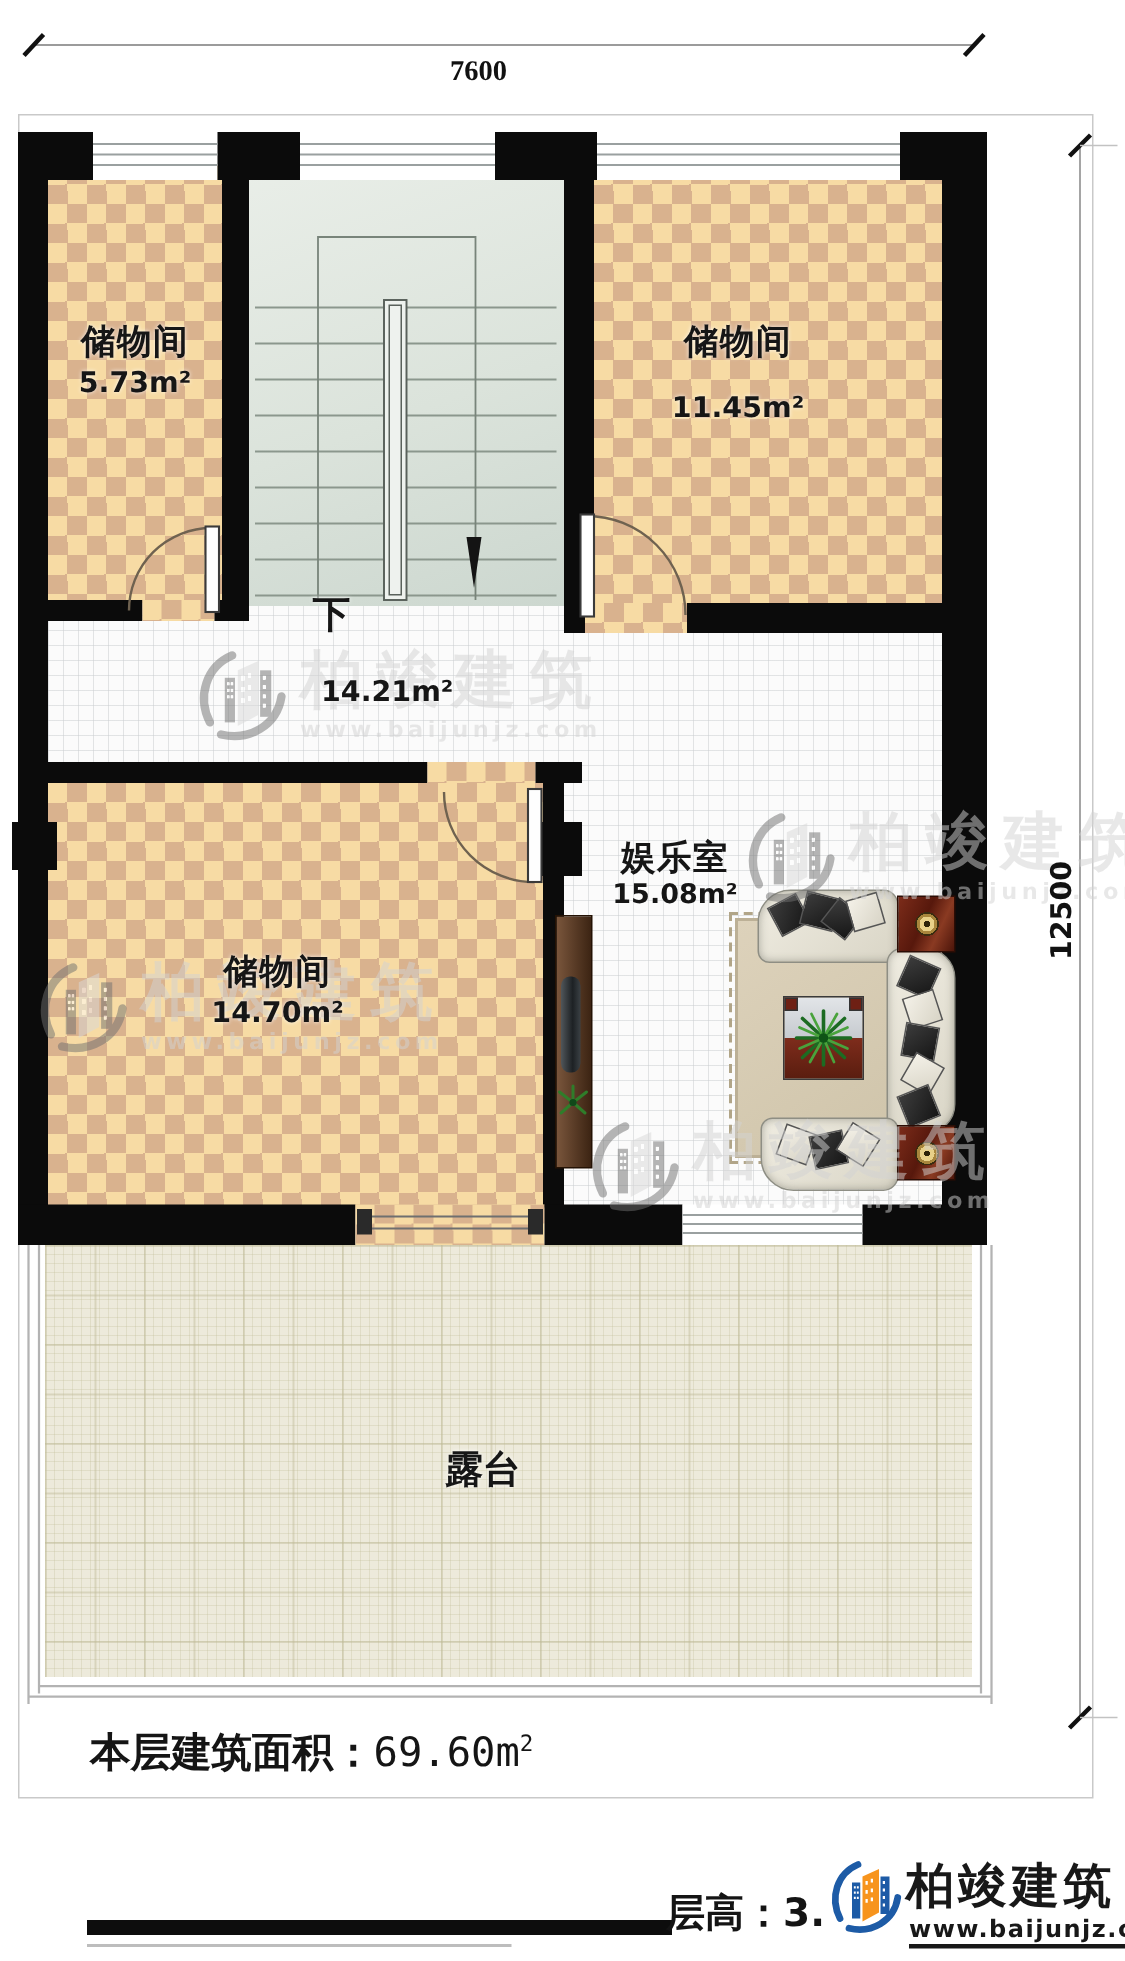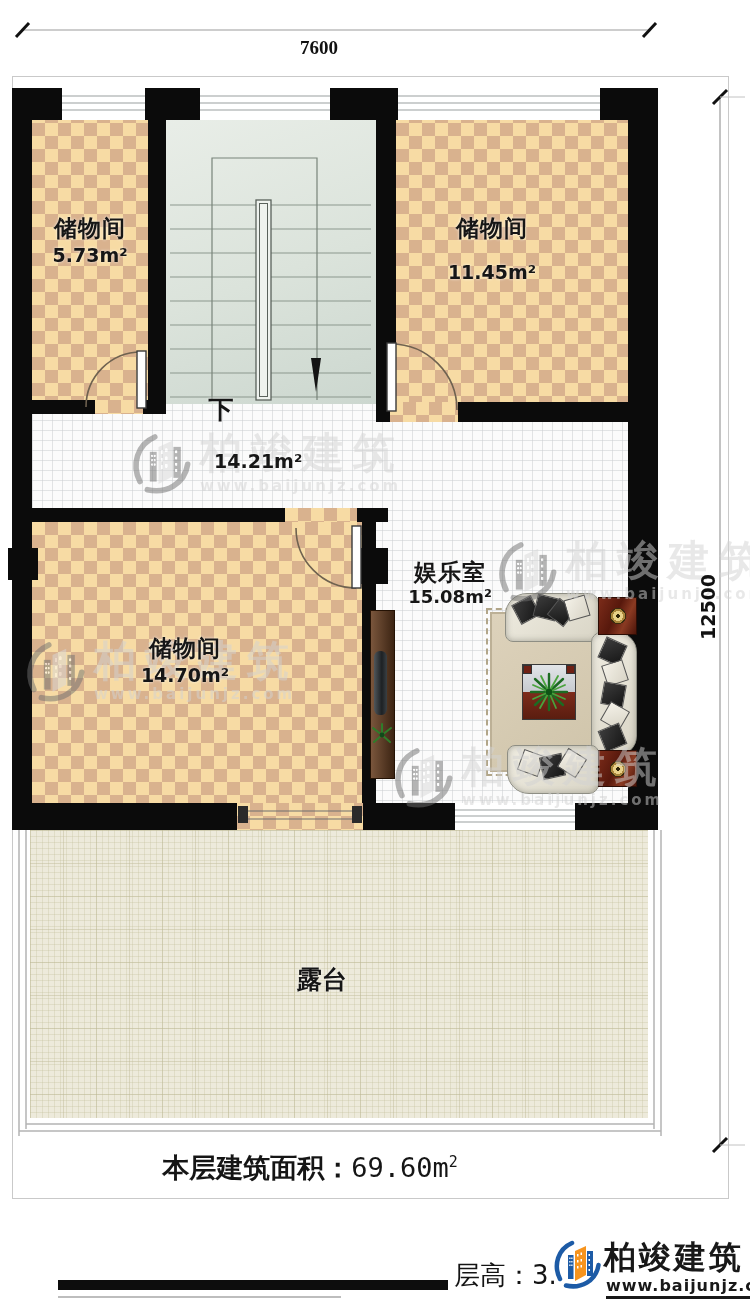--- a/index.html
+++ b/index.html
@@ -42,30 +42,30 @@
   .ctable{position:absolute;border:1px solid #3a3a3a;
           background:linear-gradient(#e2e5e8 0%,#c6cacf 50%,#7e2c1c 50%,#5a1d0f 100%);}
   .tvcab{position:absolute;background:linear-gradient(90deg,#7a563c,#3c2413);border:1px solid #241204;}
   .tv{position:absolute;background:linear-gradient(90deg,#50565a,#1d2124 60%,#3a4044);border-radius:45%/10%;}
   .wm{position:absolute;display:flex;align-items:center;gap:8px;opacity:.5;
       filter:grayscale(1) brightness(1.35);pointer-events:none;}
   .wm .wmtxt{color:#9a9da0;}
   .wm .wmc{font-size:42px;font-weight:bold;letter-spacing:9px;line-height:1;white-space:nowrap;}
   .wm .wmw{font-size:15px;font-weight:bold;letter-spacing:3px;margin-top:3px;white-space:nowrap;}
   .wmicon{width:62px;height:66px;}
-  .footer-area{position:absolute;left:60px;top:1150px;width:500px;text-align:center;
+  .footer-area{position:absolute;left:60px;top:1150px;width:500px;
                font-size:27px;font-weight:bold;color:#151515;}
   .footer-area .cadnum{font-family:"DejaVu Sans Mono","Liberation Mono",monospace;font-weight:normal;}
   .footer-area sup{font-size:15px;font-family:"DejaVu Sans Mono","Liberation Mono",monospace;font-weight:normal;}
   .plan-title{position:absolute;left:55px;top:1206px;font-size:51px;font-weight:bold;letter-spacing:3px;color:#0d0d0d;}
   .title-bar{position:absolute;left:58px;top:1280px;width:390px;height:10px;background:#0d0d0d;}
   .title-bar2{position:absolute;left:58px;top:1296px;width:283px;height:2px;background:#bdbdbd;}
   .scale-lbl{position:absolute;left:338px;top:1224px;font-size:38px;font-weight:600;
              font-family:"DejaVu Sans Mono","Liberation Mono",monospace;color:#141414;}
-  .floorh{position:absolute;left:444px;top:1258px;font-size:26px;font-weight:normal;color:#141414;white-space:nowrap;margin-left:10px;}
+  .floorh{position:absolute;left:444px;top:1258px;font-size:26px;font-weight:bold;color:#141414;white-space:nowrap;}
   .logo{position:absolute;left:552px;top:1224px;width:196px;height:80px;}
   .logo .lg-c{position:absolute;left:52px;top:12px;font-size:32px;font-weight:bold;letter-spacing:3px;color:#181818;white-space:nowrap;}
   .logo .lg-w{position:absolute;left:54px;top:52px;font-size:16px;font-weight:bold;letter-spacing:1px;color:#181818;
               border-bottom:3px solid #181818;padding-bottom:1px;white-space:nowrap;}
   .logo .lgicon{position:absolute;left:0;top:6px;width:50px;height:68px;}
   svg.layer{position:absolute;left:0;top:0;width:750px;height:1307px;pointer-events:none;}
 </style>
 </head>
 <body>
 

